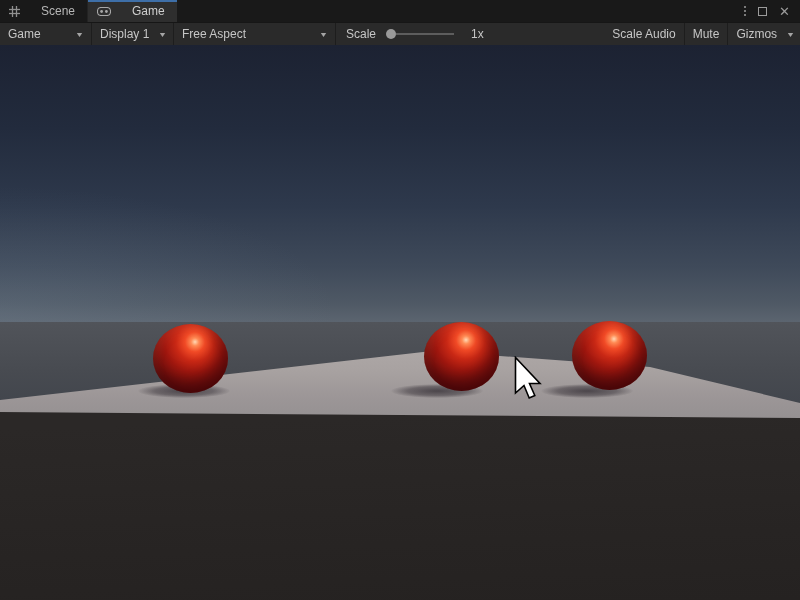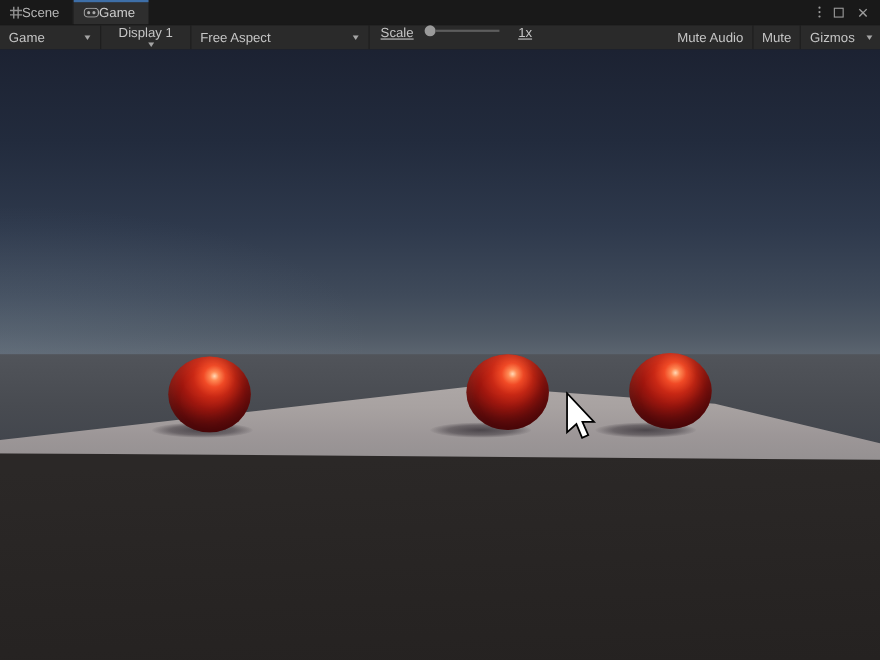--- a/index.html
+++ b/index.html
@@ -1,42 +1,42 @@
 <!DOCTYPE html>
 <html><head>
 <meta charset="utf-8">
 <style>
   * { margin:0; padding:0; box-sizing:border-box; }
   body { font-family:"Liberation Sans", sans-serif; background:#000; }
   .window { width:800px; height:600px; background:#191919; overflow:hidden; position:relative; }
 
   
   .tabbar { height:22px; background:#191919; display:flex; align-items:stretch; position:relative; }
-  .tab { display:flex; align-items:center; gap:0; padding:0 12px 0 9px; font-size:12px;
+  .tab { display:flex; align-items:center; gap:21px; padding:0 12px 0 9px; font-size:12px;
          color:#b6b6b6; position:relative; }
   .tab.inactive { border-right:1px solid #232323; }
   .tab.active { background:#2e2e2e; color:#cecece; }
   .tab.active::before { content:""; position:absolute; top:0; left:0; right:0; height:2px; background:#3e6fa8; }
   .tab-icon { display:inline-flex; }
   .win-controls { margin-left:auto; display:flex; align-items:center; gap:12px; padding-right:10px; color:#9c9c9c; }
   .kebab { display:inline-flex; flex-direction:column; gap:2px; }
   .kebab i { width:2px; height:2px; background:#9c9c9c; border-radius:50%; }
   .maxbox { width:9px; height:9px; border:1.5px solid #9c9c9c; }
   .closex { font-size:13px; line-height:1; color:#9c9c9c; }
 
   
   .toolbar { height:23px; background:#2a2a2a; border-top:1px solid #161616; display:flex;
              align-items:stretch; font-size:12px; color:#c6c6c6; }
   .tb-item { display:flex; align-items:center; padding:0 8px; border-right:1px solid #1d1d1d; white-space:nowrap; }
   .dropdown { justify-content:space-between; }
   .dd-arrow { font-size:7px; color:#a5a5a5; margin-left:10px; transform:scaleX(1.3); }
   .w-game { width:92px; }
-  .w-display { width:82px;flex-direction:column; }
+  .w-display { width:82px; }
   .w-aspect { width:162px; }
-  .scale-group { display:flex; align-items:flex-start; padding:0 10px; border-right:none;text-decoration:underline; }
+  .scale-group { display:flex; align-items:center; padding:0 10px; border-right:none; }
   .scale-track { display:flex; align-items:center; margin-left:10px; }
   .scale-knob { width:10px; height:10px; border-radius:50%; background:#9a9a9a; }
   .scale-line { width:58px; height:2px; background:#5d5d5d; }
   .scale-value { margin-left:17px; }
   .spacer { flex:1; border-right:none; }
   .disabled { color:#6b6b6b; }
   .disabled .dd-arrow { color:#6b6b6b; }
   .w-playmode { width:114px; }
 
   
@@ -116,21 +116,21 @@
     <div class="tb-item scale-group">
       <span>Scale</span>
       <span class="scale-track">
         <span class="scale-knob"></span>
         <span class="scale-line"></span>
       </span>
       <span class="scale-value">1x</span>
     </div>
     <div class="tb-item spacer"></div>
     <div class="tb-item">
-      <span>Mute Audio</span>
+      <span>Scale Audio</span>
     </div>
     <div class="tb-item">
       <span>Mute</span>
     </div>
     <div class="tb-item dropdown" style="border-right:none; padding-right:6px;justify-content:space-between;">
       <span>Gizmos</span>
       <span class="dd-arrow">▼</span>
     </div>
   </div>
 

